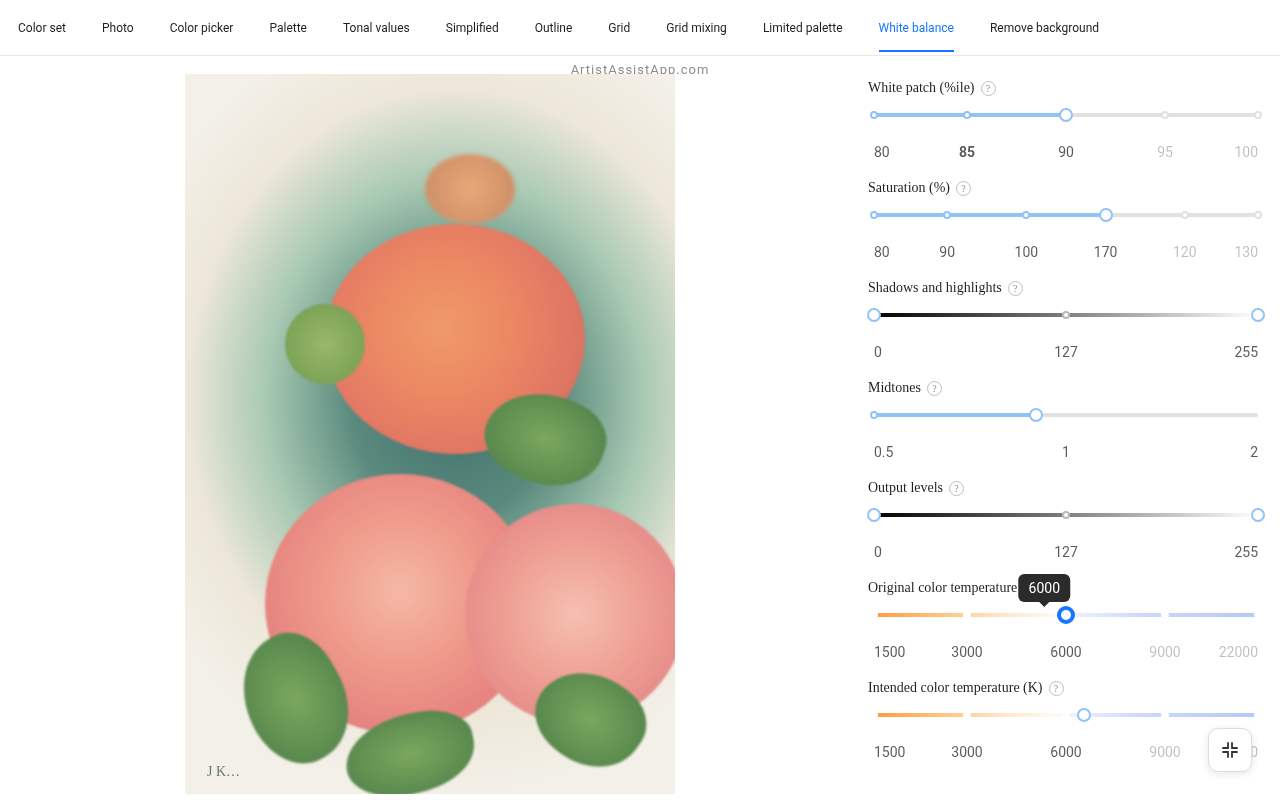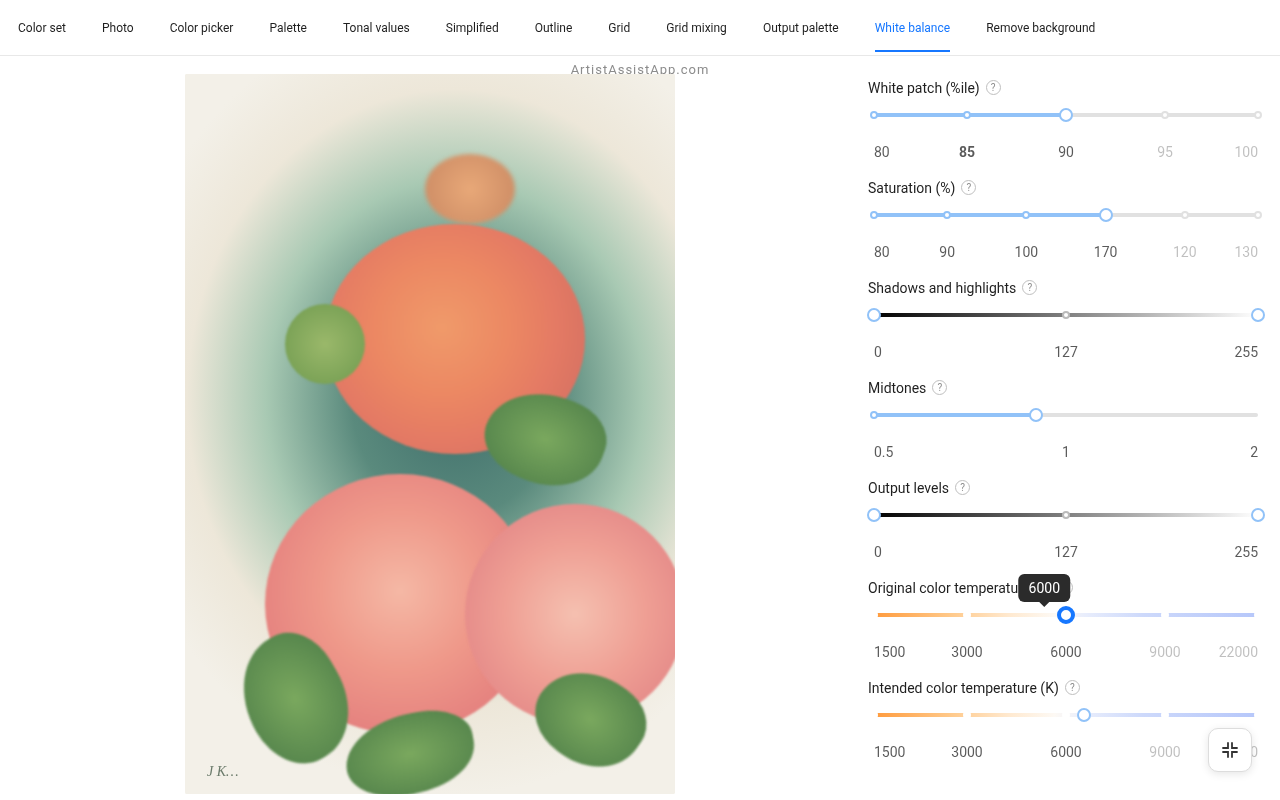--- a/index.html
+++ b/index.html
@@ -4,24 +4,24 @@
 <style>
 *{box-sizing:border-box;margin:0;padding:0;}
 body{font-family:-apple-system,BlinkMacSystemFont,"Segoe UI",Roboto,Helvetica,Arial,sans-serif;font-size:14px;color:#000;background:#fff;width:1280px;height:800px;overflow:hidden;position:relative;}
 .tabs{height:56px;border-bottom:1px solid #e8e8e8;display:flex;align-items:center;padding:0 0 0 18px;gap:36px;}
 .tab{color:rgba(0,0,0,0.88);cursor:pointer;padding:16px 0;font-size:12px;}
 .tab.active{color:#1677ff;position:relative;}
 .tab.active::after{content:"";position:absolute;left:0;right:0;bottom:-1px;height:2px;background:#1677ff;}
 .watermark{position:absolute;left:50%;top:62px;transform:translateX(-50%);color:#8c8c8c;font-size:13px;letter-spacing:1px;}
 .main{display:flex;height:calc(800px - 56px);}
 .image-panel{width:860px;display:flex;align-items:flex-start;justify-content:center;padding-top:18px;}
-.image-box{width:490px;height:720px;background:#f3f0e8;border-radius:2px;position:relative;overflow:hidden;font-style:italic;}
+.image-box{width:490px;height:720px;background:#f3f0e8;border-radius:2px;position:relative;overflow:hidden;}
 .controls{flex:1;padding:24px 16px 0 8px;overflow-y:auto;}
 .row{margin-bottom:18px;}
-.row-label{display:flex;align-items:flex-start;gap:6px;margin-bottom:12px;font-size:14px;color:rgba(0,0,0,0.88);}
+.row-label{display:flex;align-items:center;gap:6px;margin-bottom:12px;font-size:14px;color:rgba(0,0,0,0.88);font-family:Liberation Serif, serif;}
 .help{width:15px;height:15px;border:1px solid #bfbfbf;border-radius:50%;display:inline-flex;align-items:center;justify-content:center;font-size:10px;color:#8c8c8c;cursor:pointer;}
 .preview-row{display:flex;align-items:center;gap:10px;margin-bottom:20px;}
 .checkbox{width:18px;height:18px;border-radius:4px;background:#1677ff;display:flex;align-items:center;justify-content:center;cursor:pointer;}
 .checkbox svg{width:12px;height:12px;}
 .slider-standard{position:relative;height:36px;}
 .slider-standard .rail{position:absolute;left:6px;right:6px;top:5px;height:4px;border-radius:2px;}
 .slider-standard .rail-grey{background:#e1e1e1;}
 .slider-standard .track{position:absolute;top:5px;height:4px;background:#91c2f8;border-radius:2px;}
 .slider-standard .handle{position:absolute;top:0;width:14px;height:14px;border-radius:50%;background:#fff;border:2px solid #91c2f8;margin-left:-7px;cursor:pointer;}
 .slider-standard .handle.active{border:4px solid #1677ff;width:18px;height:18px;top:-2px;margin-left:-9px;}
@@ -56,21 +56,21 @@
 <div class="tabs" id="tabs">
     <div class="tab">Color set</div>
     <div class="tab">Photo</div>
     <div class="tab">Color picker</div>
     <div class="tab">Palette</div>
     <div class="tab">Tonal values</div>
     <div class="tab">Simplified</div>
     <div class="tab">Outline</div>
     <div class="tab">Grid</div>
     <div class="tab">Grid mixing</div>
-    <div class="tab">Output palette</div>
+    <div class="tab">Limited palette</div>
     <div class="tab active">White balance</div>
     <div class="tab">Remove background</div>
   </div>
 
 <div class="watermark">ArtistAssistApp.com</div>
 
 <div class="main">
   <div class="image-panel">
     <div class="image-box">
       <div class="bg-wash"></div>

